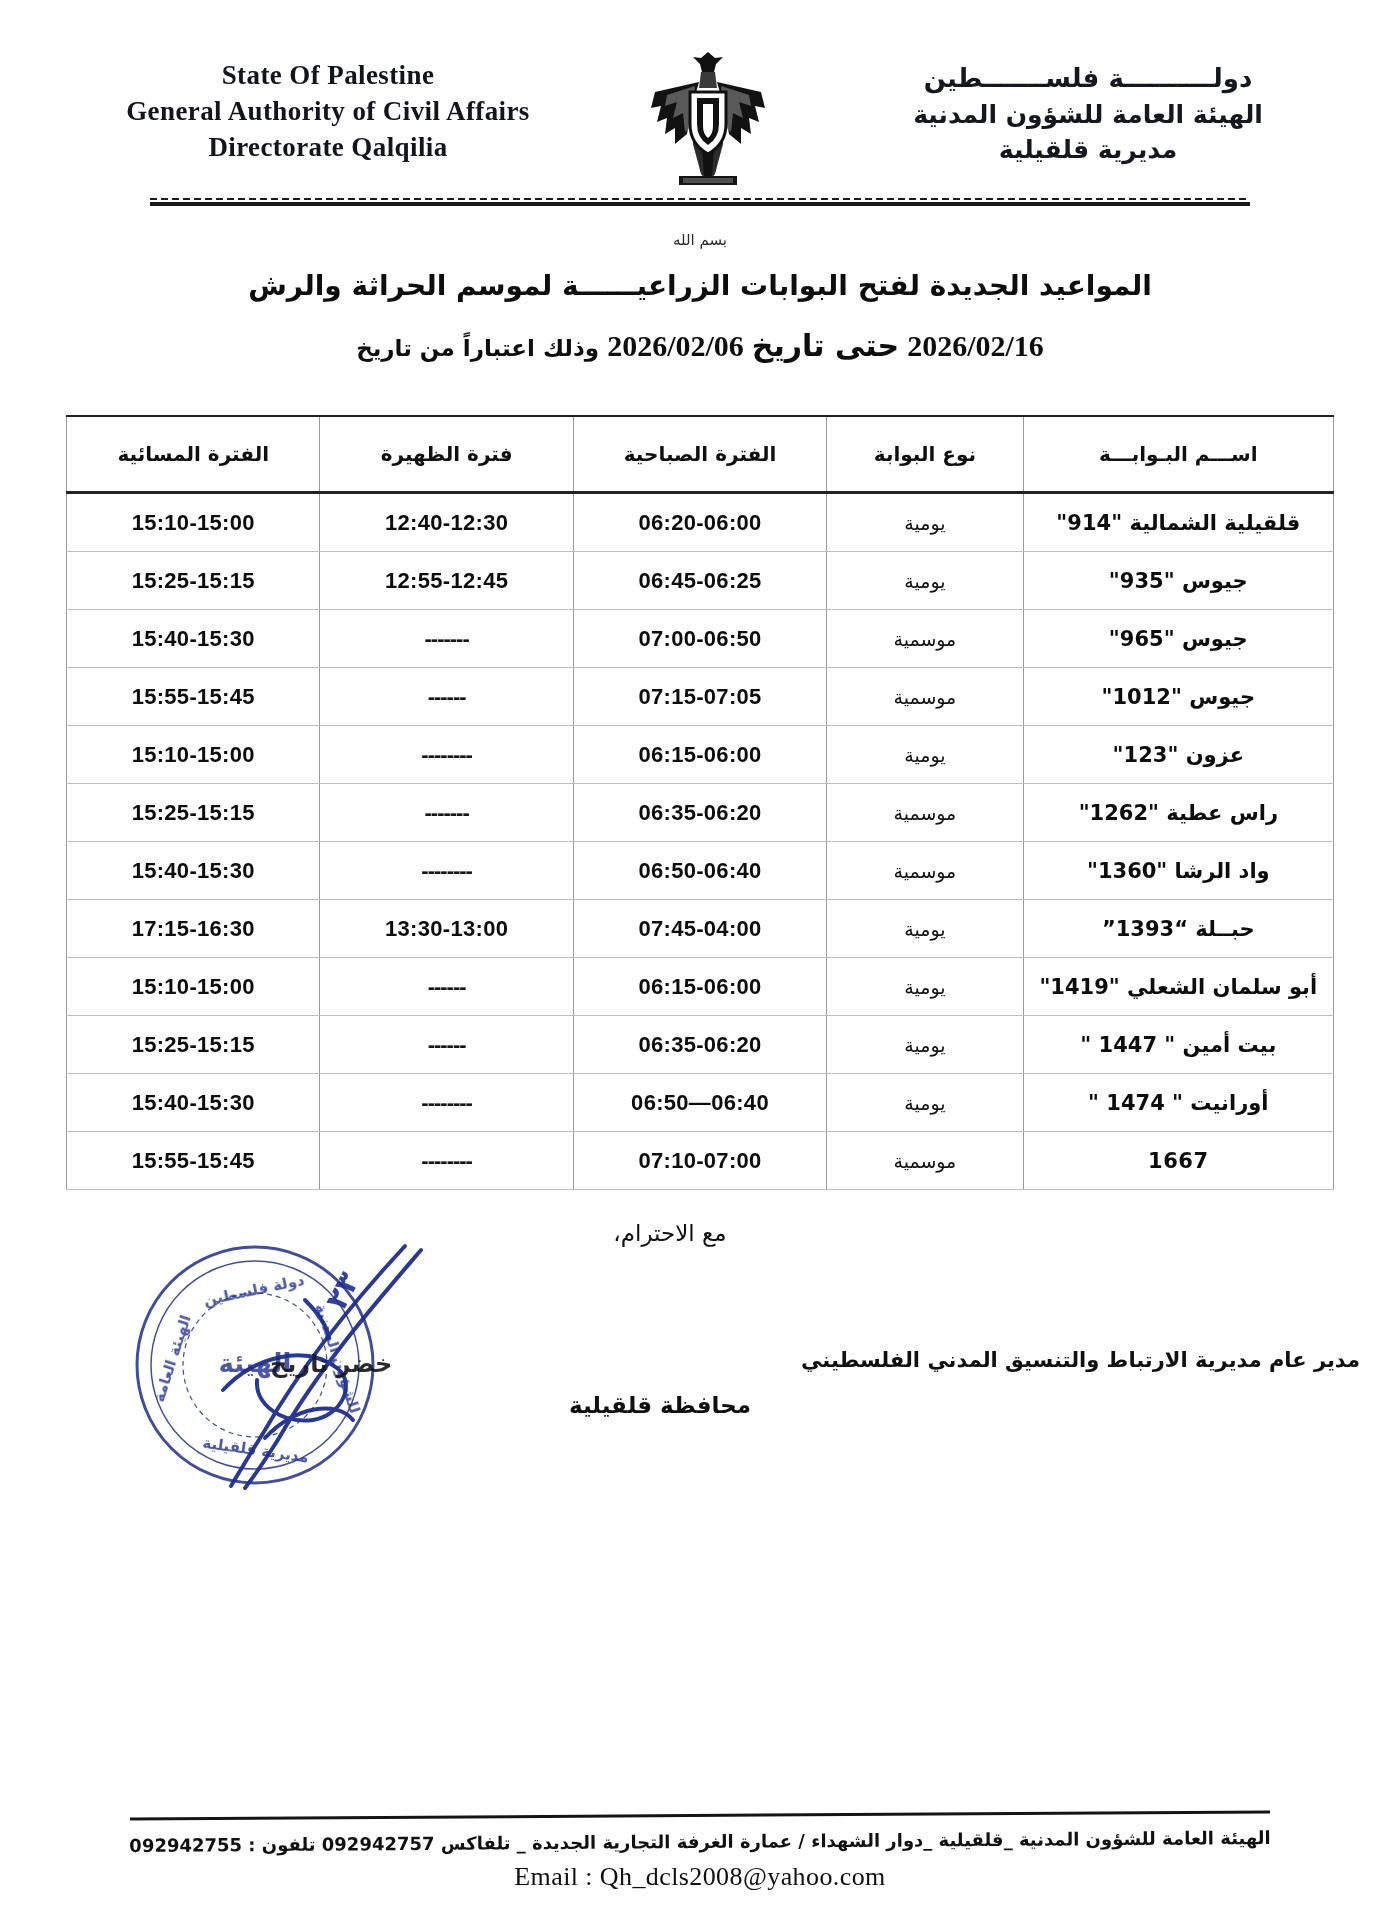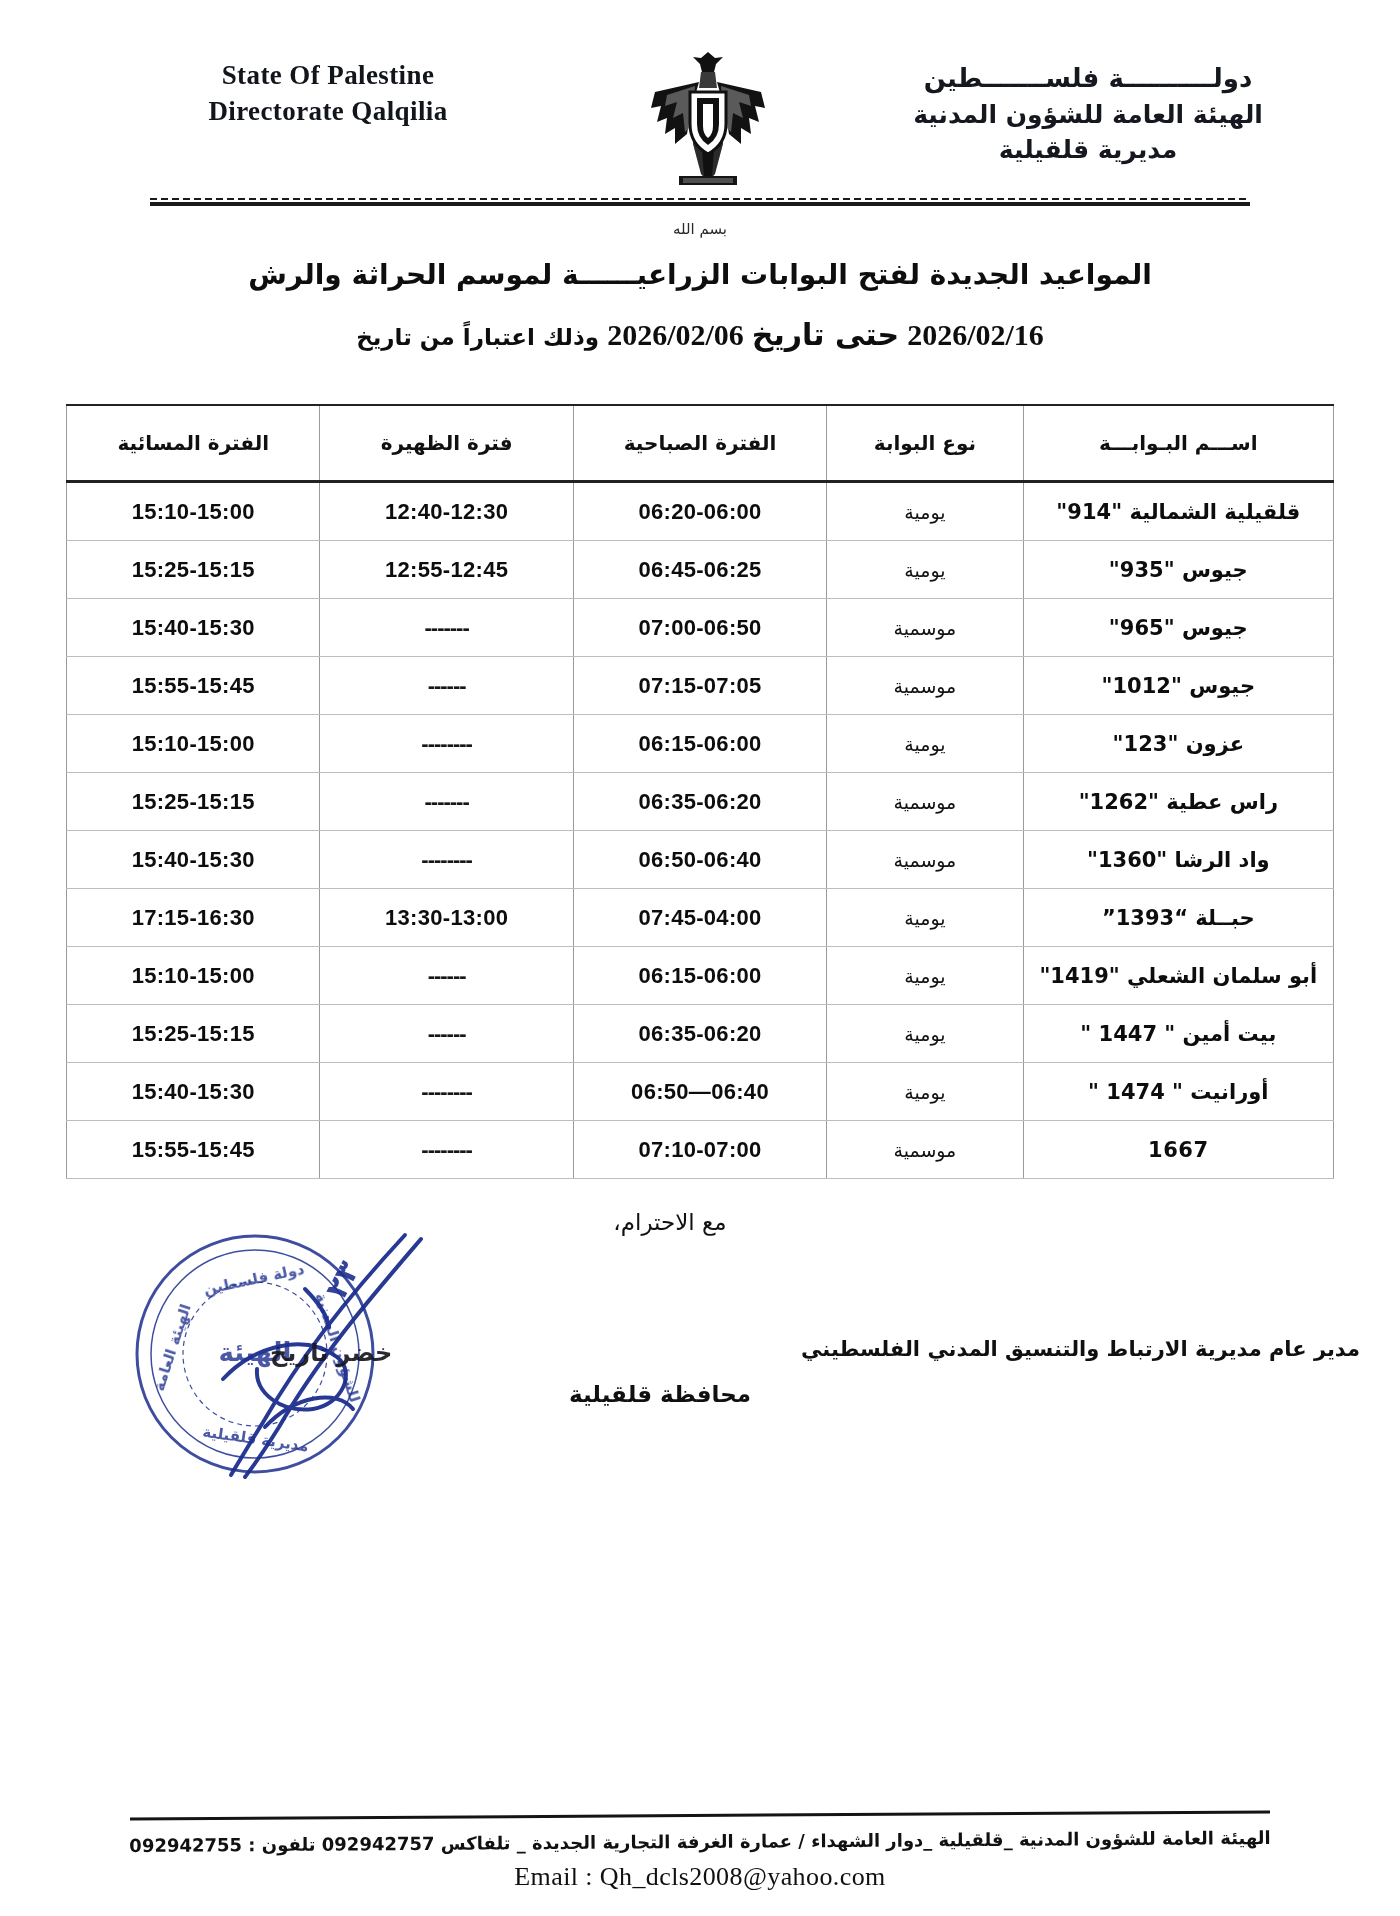--- a/index.html
+++ b/index.html
@@ -75,21 +75,21 @@
     left: 0; right: 0; top: -4px;
     height: 2px;
     background: repeating-linear-gradient(to right, #1a1a1a 0 7px, transparent 7px 11px);
   }
 
   .bismillah {
     text-align: center;
     font-family: "DejaVu Sans", "Liberation Sans", sans-serif;
     font-size: 15px;
     color: #2a2a2a;
-    margin-top: 14px;
+    margin-top: 25px;
     height: 22px;
     direction: rtl;
   }
 
   
   .doc-title {
     text-align: center;
     direction: rtl;
     font-family: "DejaVu Sans", "Liberation Sans", sans-serif;
     font-weight: bold;
@@ -277,20 +277,21 @@
     letter-spacing: 0.4px;
   }
 </style>
 </head>
 <body>
 
 <div class="doc-header">
 
   <div class="header-en">
     <div class="line">State Of  Palestine</div>
+    <div class="line">General Authority of Civil Affairs</div>
     <div class="line">Directorate Qalqilia</div>
   </div>
 
   <div class="emblem-wrap">
     <svg width="126" height="140" viewBox="0 0 126 140">
 
       <path d="M63 4 L56 10 L48 9 L55 16 L57 24 L69 24 L71 16 L78 9 L70 10 Z" fill="#111"></path>
 
       <path d="M56 24 L70 24 L72 40 L54 40 Z" fill="#3a3a3a"></path>
 

